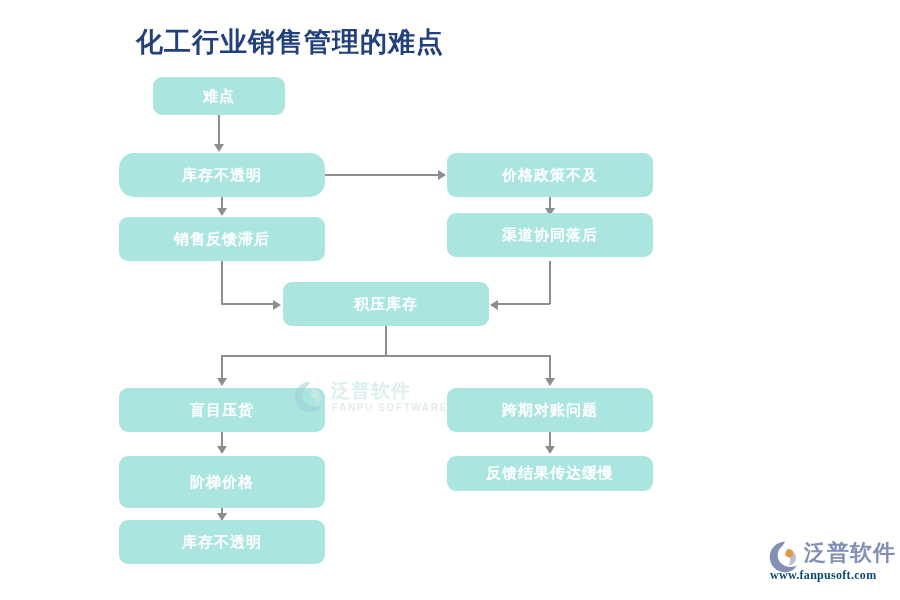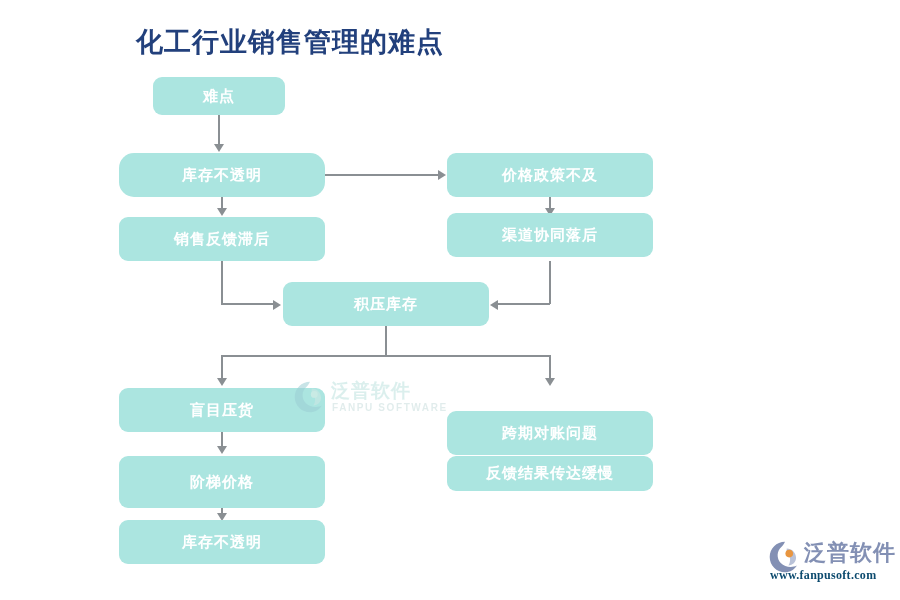--- a/index.html
+++ b/index.html
@@ -206,21 +206,21 @@
   <div class="node" style="left:447px; top:153px; width:206px; height:44px;">价格政策不及</div>
 
   <div class="node" style="left:119px; top:217px; width:206px; height:44px;">销售反馈滞后</div>
 
   <div class="node" style="left:447px; top:213px; width:206px; height:44px;">渠道协同落后</div>
 
   <div class="node" style="left:283px; top:282px; width:206px; height:44px;">积压库存</div>
 
   <div class="node" style="left:119px; top:388px; width:206px; height:44px;">盲目压货</div>
 
-  <div class="node" style="left:447px; top:388px; width:206px; height:44px;margin-top:23px;">跨期对账问题</div>
+  <div class="node" style="left:447px; top:388px; width:206px; height:44px;">跨期对账问题</div>
 
   <div class="node" style="left:119px; top:456px; width:206px; height:52px;">阶梯价格</div>
 
   <div class="node" style="left:447px; top:456px; width:206px; height:35px;">反馈结果传达缓慢</div>
 
   <div class="node" style="left:119px; top:520px; width:206px; height:44px;">库存不透明</div>
 
   <div id="watermark">
     <svg class="wm-mark" viewBox="0 0 40 40">
       <path d="M20 2 C10 2 2 10 2 20 C2 30 10 38 20 38 C26 38 31 35 34 30 C28 33 20 32 15 27 C10 22 10 13 16 8 C18 6 19 4 20 2 Z" fill="#9ccfd4"></path>

